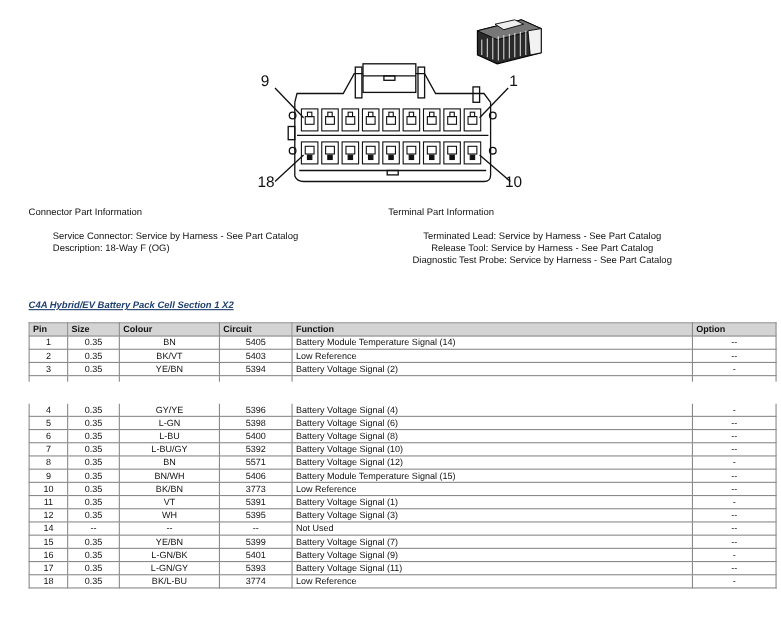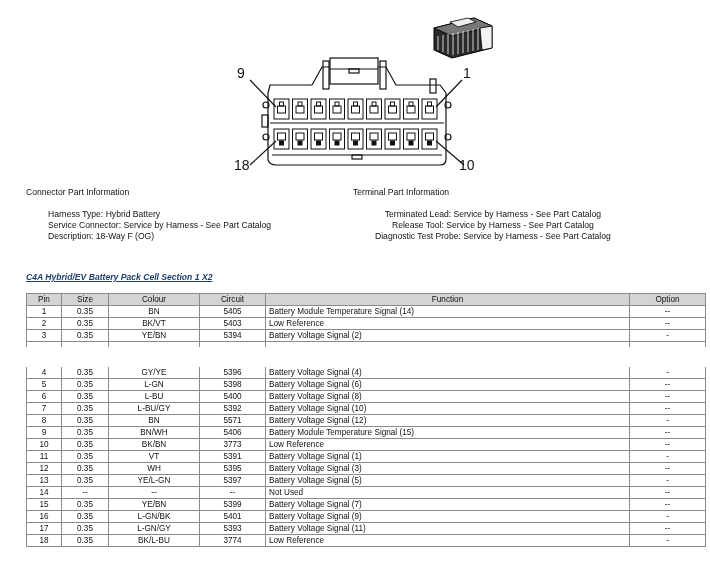--- a/index.html
+++ b/index.html
@@ -8,21 +8,21 @@
   .diagram { position:absolute; left:230px; top:55px; width:250px; height:120px; }
   .thumb { position:absolute; left:428px; top:14px; width:68px; height:46px; }
   .pin-label { position:absolute; font-size:14px; color:#111; }
   .sec-title { position:absolute; font-size:8.6px; font-weight:normal; }
   .info { position:absolute; font-size:8.6px; line-height:10.8px; }
   .info div { white-space:nowrap; }
   .link-title { position:absolute; left:26px; top:272px; font-size:8.6px; font-weight:bold;
                 color:#1f3f6f; text-decoration:underline;font-style:italic; }
   table { position:absolute; border-collapse:collapse; font-size:8.2px; table-layout:fixed; }
   td, th { border:1.3px solid #8a8a8a; padding:0 3px; height:11px; line-height:10px; white-space:nowrap; overflow:hidden; }
-  th { background:#d4d4d4; font-weight:normal; text-align:center; }
+  th { background:#d4d4d4; font-weight:bold; text-align:left; }
   td.c { text-align:center; }
   td.l { text-align:left; }
   .t1 { left:26px; top:293px; width:679px; }
   .t2 { left:26px; top:367px; width:679px; }
   .t1 tr.stub td { height:5px; border-bottom:none; }
   .t2 tr.first td { border-top:none; }
   col.pin { width:35px; } col.size { width:47px; } col.colour { width:91px; }
   col.circuit { width:66px; } col.func { width:364px; } col.opt { width:76px; }
 </style>
 </head>
@@ -133,21 +133,20 @@
     <line x1="234" y1="110" x2="206" y2="86"></line>
   </g>
 </svg>
 <div class="pin-label" style="left:237px;top:65px;">9</div>
 <div class="pin-label" style="left:463px;top:65px;">1</div>
 <div class="pin-label" style="left:234px;top:157px;">18</div>
 <div class="pin-label" style="left:459px;top:157px;">10</div>
 
 <div class="sec-title" style="left:26px;top:187px;">Connector Part Information</div>
 <div class="info" style="left:48px;top:209px;">
-  <div>Harness Type: Hybrid Battery</div>
   <div>Service Connector: Service by Harness - See Part Catalog</div>
   <div>Description: 18-Way F (OG)</div>
 </div>
 
 <div class="sec-title" style="left:353px;top:187px;">Terminal Part Information</div>
 <div class="info" style="left:375px;top:209px;text-align:center;">
   <div>Terminated Lead: Service by Harness - See Part Catalog</div>
   <div>Release Tool: Service by Harness - See Part Catalog</div>
   <div>Diagnostic Test Probe: Service by Harness - See Part Catalog</div>
 </div>
@@ -285,28 +284,20 @@
       </tr>
       <tr>
         <td class="c">12</td>
         <td class="c">0.35</td>
         <td class="c">WH</td>
         <td class="c">5395</td>
         <td class="l">Battery Voltage Signal (3)</td>
         <td class="c">--</td>
       </tr>
       <tr>
-        <td class="c">13</td>
-        <td class="c">0.35</td>
-        <td class="c">YE/L-GN</td>
-        <td class="c">5397</td>
-        <td class="l">Battery Voltage Signal (5)</td>
-        <td class="c">-</td>
-      </tr>
-      <tr>
         <td class="c">14</td>
         <td class="c">--</td>
         <td class="c">--</td>
         <td class="c">--</td>
         <td class="l">Not Used</td>
         <td class="c">--</td>
       </tr>
       <tr>
         <td class="c">15</td>
         <td class="c">0.35</td>

